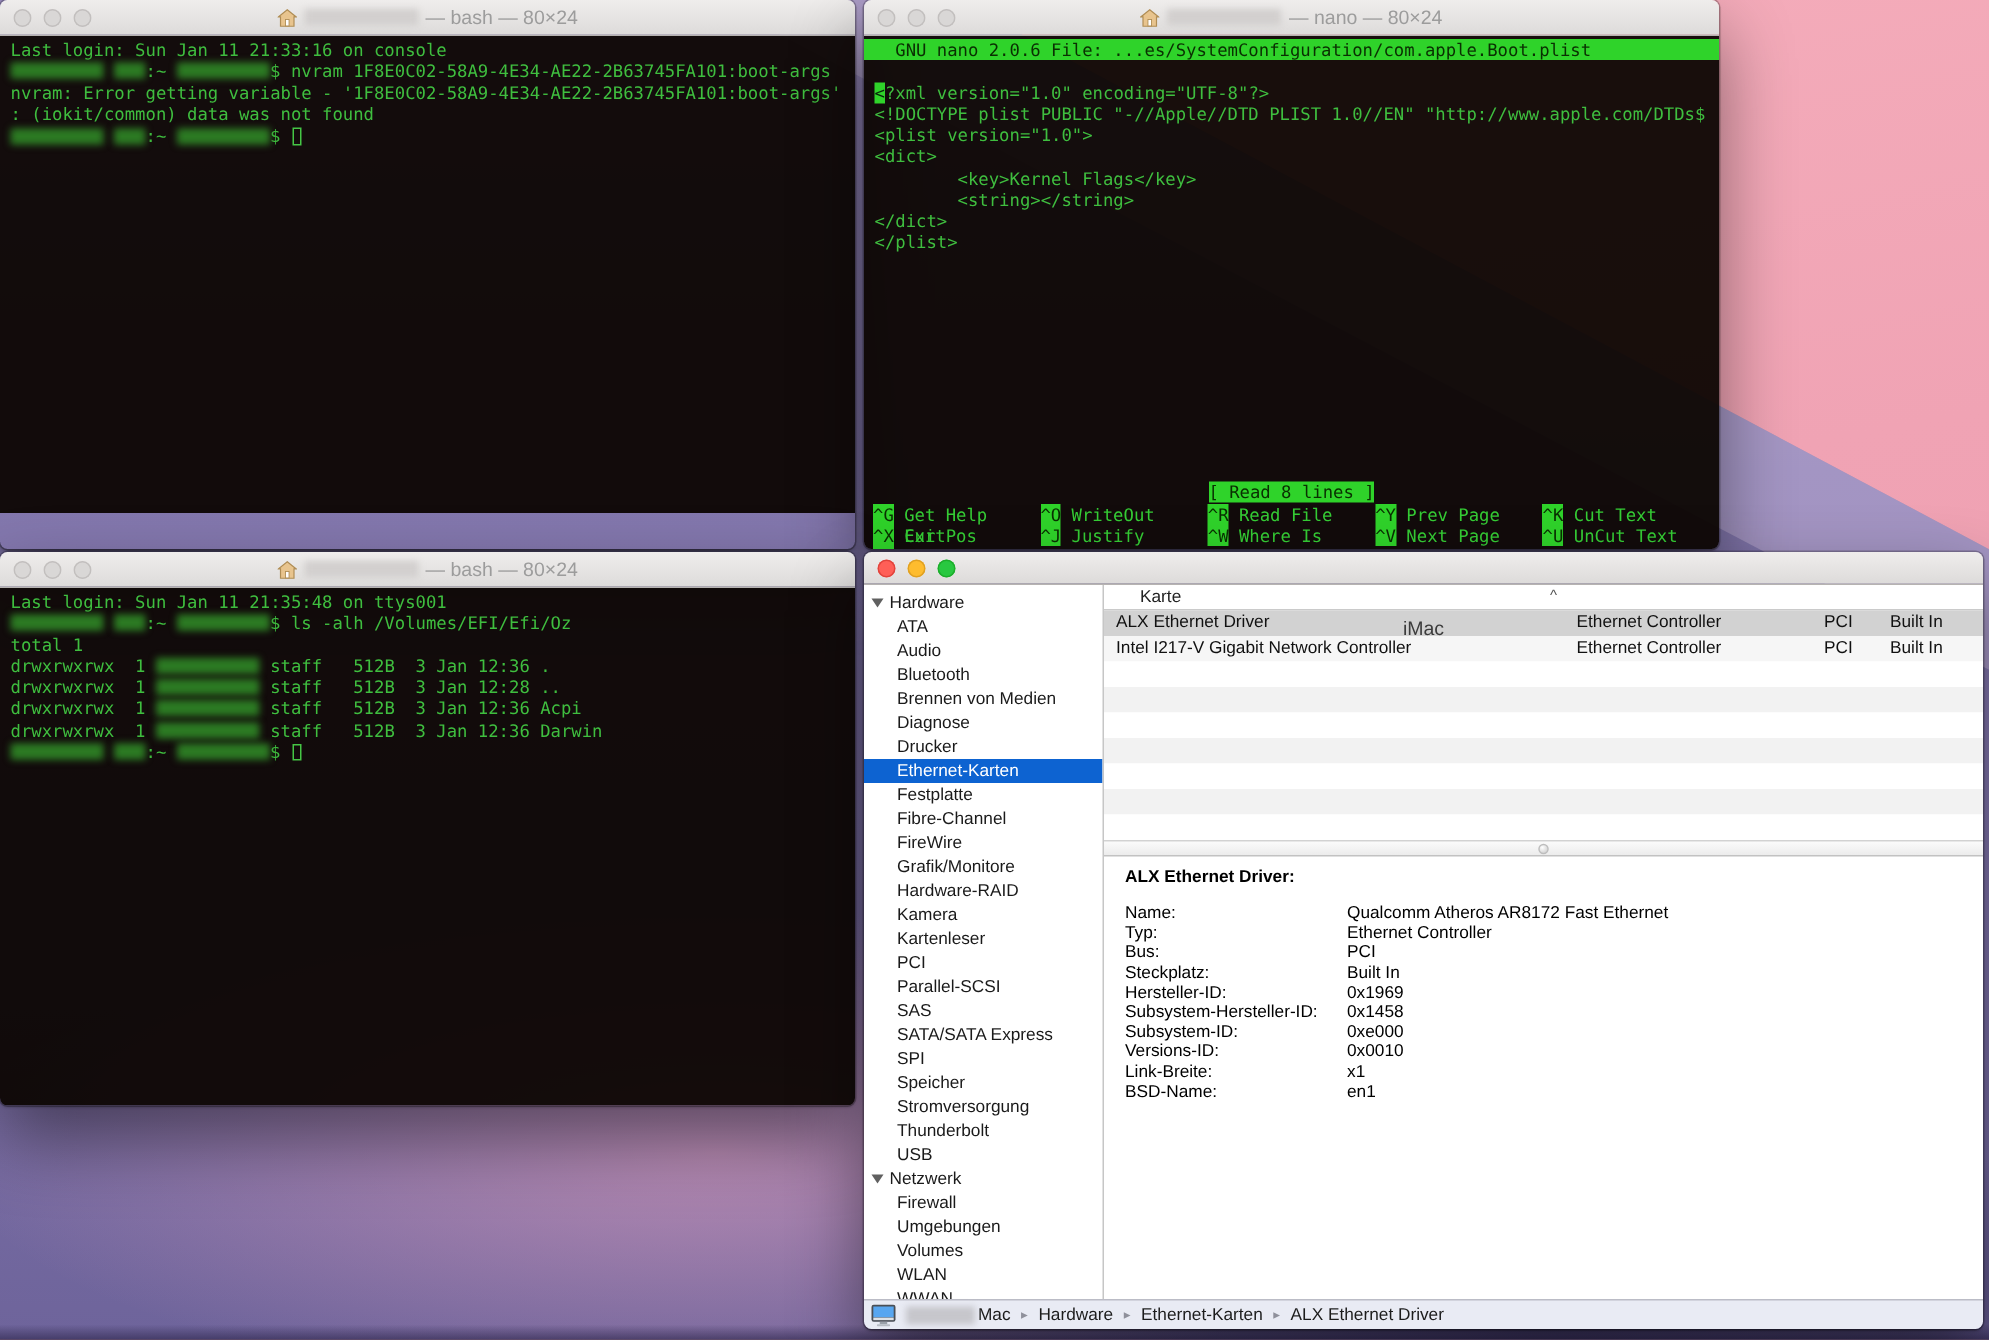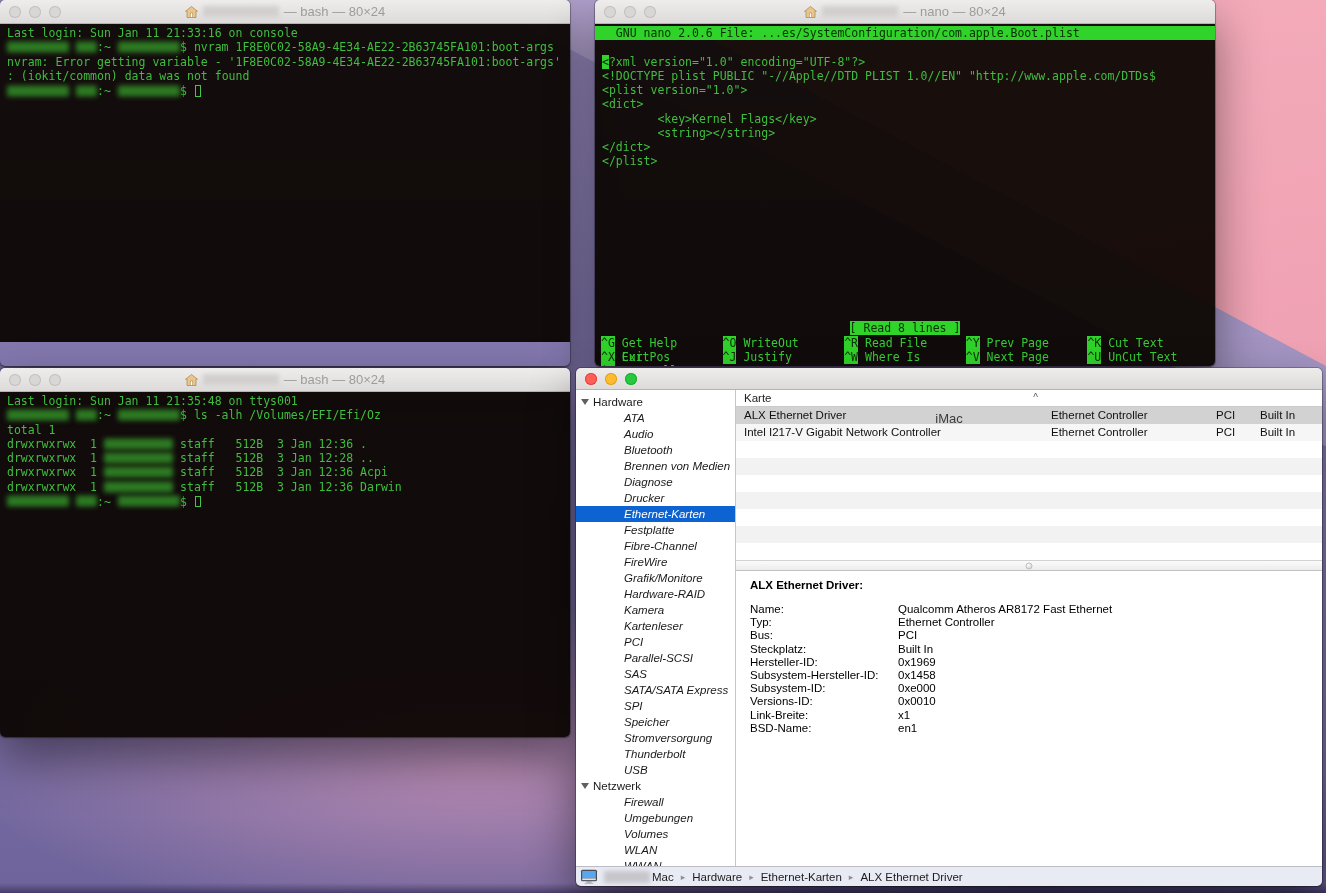--- a/index.html
+++ b/index.html
@@ -55,32 +55,32 @@
   .nsrow .cell { white-space:pre; }
   .nkey { background:#2fd32a; color:#0a2f02; }
   .nlabel { color:#35cd35; }
 
   
   .si .titlebar { height:22px; line-height:21px; }
   .si .wtitle { color:#3c3c3c;margin-top:40px; }
   .si-body { display:flex; height:476px; background:#fff; }
   .si-sidebar { width:160px; flex:0 0 160px; border-right:1px solid #c6c6c6; padding-top:4px;
                 font-size:11.5px; overflow:hidden; background:#fff; }
-  .si-row { height:16px; line-height:16px; padding-left:48px; white-space:nowrap; color:#1a1a1a;font-style:italic; }
+  .si-row { height:16px; line-height:16px; padding-left:22px; white-space:nowrap; color:#1a1a1a; }
   .si-row.selected { background:#0d63d1; color:#fff; }
   .si-section { height:16px; line-height:16px; padding-left:5px; display:flex; align-items:center;
                 gap:4px; color:#1a1a1a; }
   .tri { width:0; height:0; border-left:4.5px solid transparent; border-right:4.5px solid transparent;
          border-top:6px solid #606060; display:inline-block; }
   .si-content { flex:1; display:flex; flex-direction:column; min-width:0; }
   .si-grid { display:grid; grid-template-columns:1fr 165px 44px 70px; }
   .si-thead { height:17px; line-height:16px; border-bottom:1px solid #cacaca; font-size:11.5px; color:#222; background:#fff; }
   .si-thead .cell { padding-left:8px; white-space:nowrap; overflow:hidden; }
   .si-thead .cell + .cell { border-left:6px solid #d946ef;margin-top:16px; }
-  .si-thead .cell.first { display:flex; justify-content:space-between; }
+  .si-thead .cell.first { display:flex; justify-content:space-between;margin-left:16px; }
   .sort { color:#555; padding-right:5px; font-size:10px; }
   .si-trow { height:17px; line-height:17px; font-size:11.5px; color:#111; }
   .si-trow .cell { padding-left:8px; white-space:nowrap; overflow:hidden; }
   .si-splitter { height:11px; background:linear-gradient(#fbfbfb,#ececec);
                  border-top:1px solid #d2d2d2; border-bottom:1px solid #c2c2c2; position:relative; }
   .si-splitter .dot { position:absolute; left:50%; top:50%; transform:translate(-50%,-50%);
                  width:7px; height:7px; border-radius:50%; border:1px solid #bdbdbd;
                  background:radial-gradient(circle at 35% 30%,#ffffff,#c9c9c9); }
   .si-detail { flex:1; background:#fff; padding:8px 26px 0 14px; font-size:11.5px; overflow:hidden; }
   .si-detail h3 { font-size:11.5px; font-weight:bold; color:#000; }
@@ -120,21 +120,21 @@
     </header>
     <div class="term-body" style="height:318px;" id="term1-body">
         <div class="tline"><span>Last login: Sun Jan 11 21:33:16 on console</span></div>
         <div class="tline"><span class="tredact" style="width: 9ch;"></span><span> </span><span class="tredact" style="width: 3ch;"></span><span>:~ </span><span class="tredact" style="width: 9ch;"></span><span>$ nvram 1F8E0C02-58A9-4E34-AE22-2B63745FA101:boot-args</span></div>
         <div class="tline"><span>nvram: Error getting variable - '1F8E0C02-58A9-4E34-AE22-2B63745FA101:boot-args'</span></div>
         <div class="tline"><span>: (iokit/common) data was not found</span></div>
         <div class="tline"><span class="tredact" style="width: 9ch;"></span><span> </span><span class="tredact" style="width: 3ch;"></span><span>:~ </span><span class="tredact" style="width: 9ch;"></span><span>$ </span><span class="cursor"></span></div>
       </div>
   </section>
 
-  <section class="window term" style="left:576px;top:0;width:620px;height:366px;margin-left:19px;">
+  <section class="window term" style="left:576px;top:0;width:570px;height:366px;">
     <header class="titlebar">
       <div class="lights">
         <span class="light inactive"></span>
         <span class="light inactive"></span>
         <span class="light inactive"></span>
       </div>
       <span class="wtitle">
         <svg width="13" height="12" viewBox="0 0 13 12">
             <path d="M6.5 0.5 L12.5 5.3 L11 5.3 L11 11.5 L2 11.5 L2 5.3 L0.5 5.3 Z" fill="#e8c48e" stroke="#b08d55" stroke-width="0.8"></path>
             <rect x="5.3" y="7" width="2.4" height="4.3" fill="#fff" stroke="#b08d55" stroke-width="0.6"></rect>

